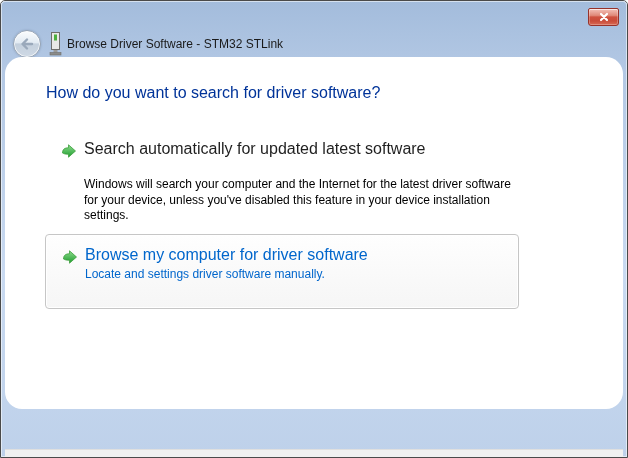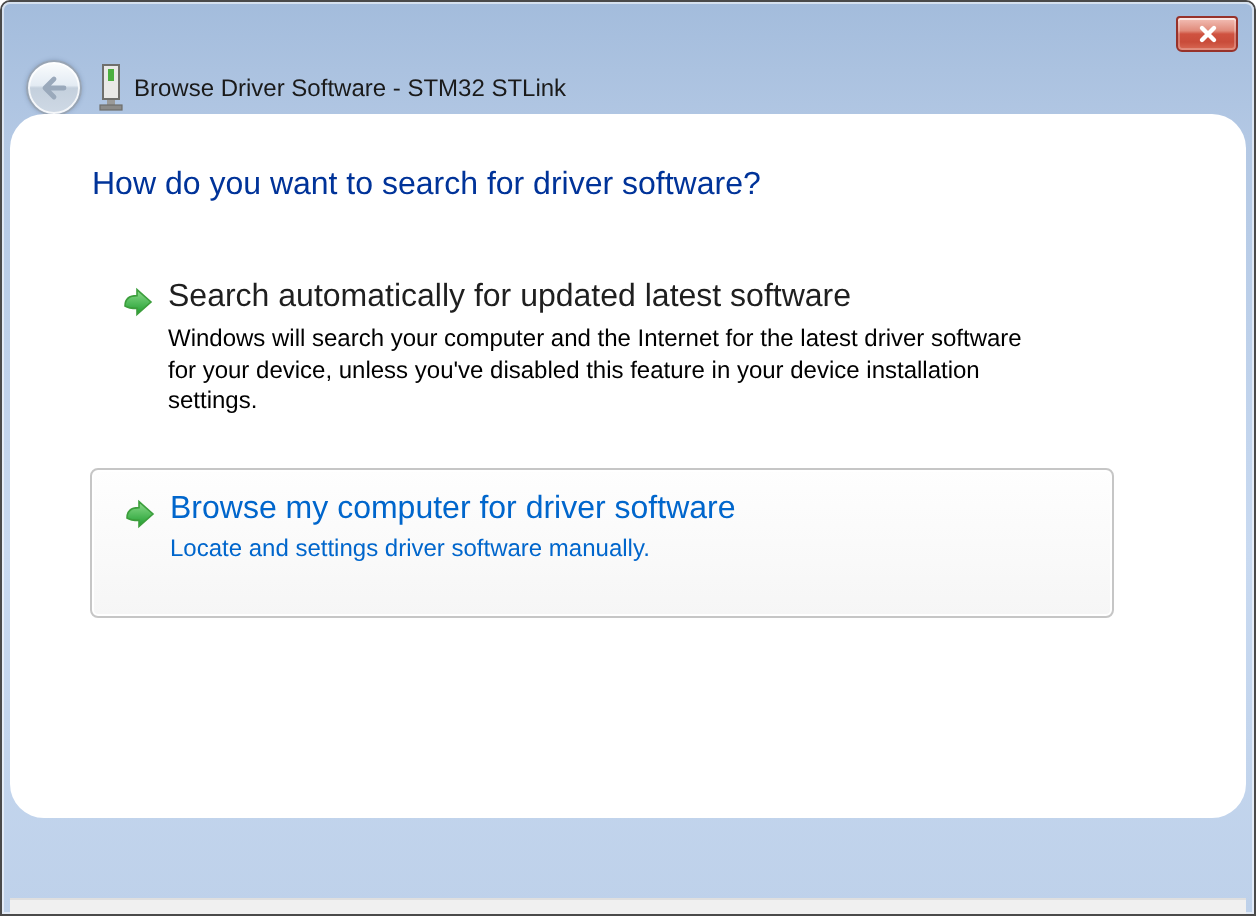--- a/index.html
+++ b/index.html
@@ -49,26 +49,26 @@
   .heading{
     position:absolute; left:41px; top:27px;
     font-size:16px; color:#003399; font-weight:400;
   }
   .cmd-link{ position:absolute; display:flex; cursor:pointer; }
   .cmd-link .arrow{ flex:0 0 16px; margin-top:4px; }
   .cmd-link .texts{ margin-left:7px; }
   .cmd-title{ font-size:16px; line-height:20px; color:#1f1f1f; }
   .cmd-desc{
     font-size:12px; line-height:15.5px; color:#000;
-    white-space:pre-line; margin-top:3px;
+    white-space:pre-line; margin-top:18px;
   }
   .opt-search{ left:56px; top:82px; width:530px; }
 
   .opt-browse-box{
-    position:absolute; left:40px; top:177px; width:512px; height:75px;
+    position:absolute; left:40px; top:177px; width:474px; height:75px;
     border:1px solid #c6c6c6; border-radius:4px;
     background:linear-gradient(180deg,#fefefe 0%, #f6f6f6 100%);
     box-shadow:inset 0 0 0 1px #ffffff;
     cursor:pointer;
     padding-left:32px;
   }
   .opt-browse-box .cmd-link{ left:16px; top:10px; width:440px; }
   .opt-browse-box .cmd-title{ color:#0066cc; }
   .opt-browse-box .cmd-desc{ color:#0066cc; margin-top:2px; }
 

